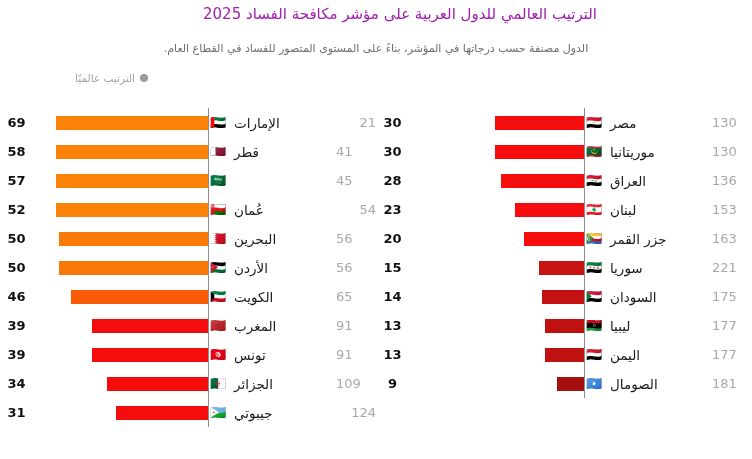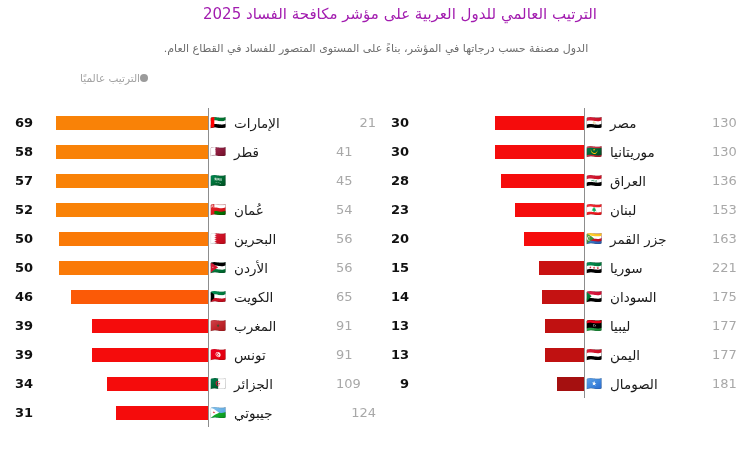--- a/index.html
+++ b/index.html
@@ -37,20 +37,21 @@
     left:0;
     width:752px;
     display:flex;
     justify-content:flex-start;
     padding-right:604px;
     box-sizing:border-box;
   }
   .legend-row{
     display:flex;
     align-items:center;
+    gap:5px;
     font-size:10.5px;
     color:#a2a2a2;
   }
   .legend-dot{
     width:8px;height:8px;border-radius:50%;
     background:#9b9b9b;
     display:inline-block;
   }
   
   .columns{
@@ -99,21 +100,21 @@
     text-align:left;
     white-space:nowrap;
   }
   .rowgrid{
     display:grid;
     grid-template-columns:56px 152px 26px 1fr 46px;
     align-items:center;
     height:29px;
     direction:ltr;
   }
-  .g-val{ grid-column:1; text-align:right; padding-right:23px; }
+  .g-val{ grid-column:1; text-align:center; padding-right:23px; }
   .g-bar{ grid-column:2; position:relative; height:29px; display:flex; align-items:center; justify-content:flex-end;}
   .g-flag{ grid-column:3; text-align:center; }
   .g-name{ grid-column:4; text-align:left; padding-right:4px; direction:rtl;}
   .g-rank{ grid-column:5; text-align:left; padding-left:6px;}
   .axisline{
     position:absolute;
     right:-1px;
     top:0;
     height:29px;
     width:1.5px;
@@ -167,21 +168,21 @@
         <div class="rank g-rank" style="color: rgb(168, 168, 168);">45</div>
       </div>
       <div class="rowgrid">
         <div class="val g-val">52</div>
         <div class="g-bar">
           <div class="bar" style="width: 154.96px; background: rgb(249, 130, 7);"></div>
           <div class="axisline" style="background: rgb(141, 141, 141);"></div>
         </div>
         <div class="flag g-flag">🇴🇲</div>
         <div class="cname g-name">عُمان</div>
-        <div class="rank g-rank" style="color: rgb(168, 168, 168);">54</div>
+        <div class="rank g-rank" style="color: rgb(168, 168, 168); text-align: right;">54</div>
       </div>
       <div class="rowgrid">
         <div class="val g-val">50</div>
         <div class="g-bar">
           <div class="bar" style="width: 149px; background: rgb(250, 122, 7);"></div>
           <div class="axisline" style="background: rgb(141, 141, 141);"></div>
         </div>
         <div class="flag g-flag">🇧🇭</div>
         <div class="cname g-name">البحرين</div>
         <div class="rank g-rank" style="color: rgb(168, 168, 168);">56</div>

